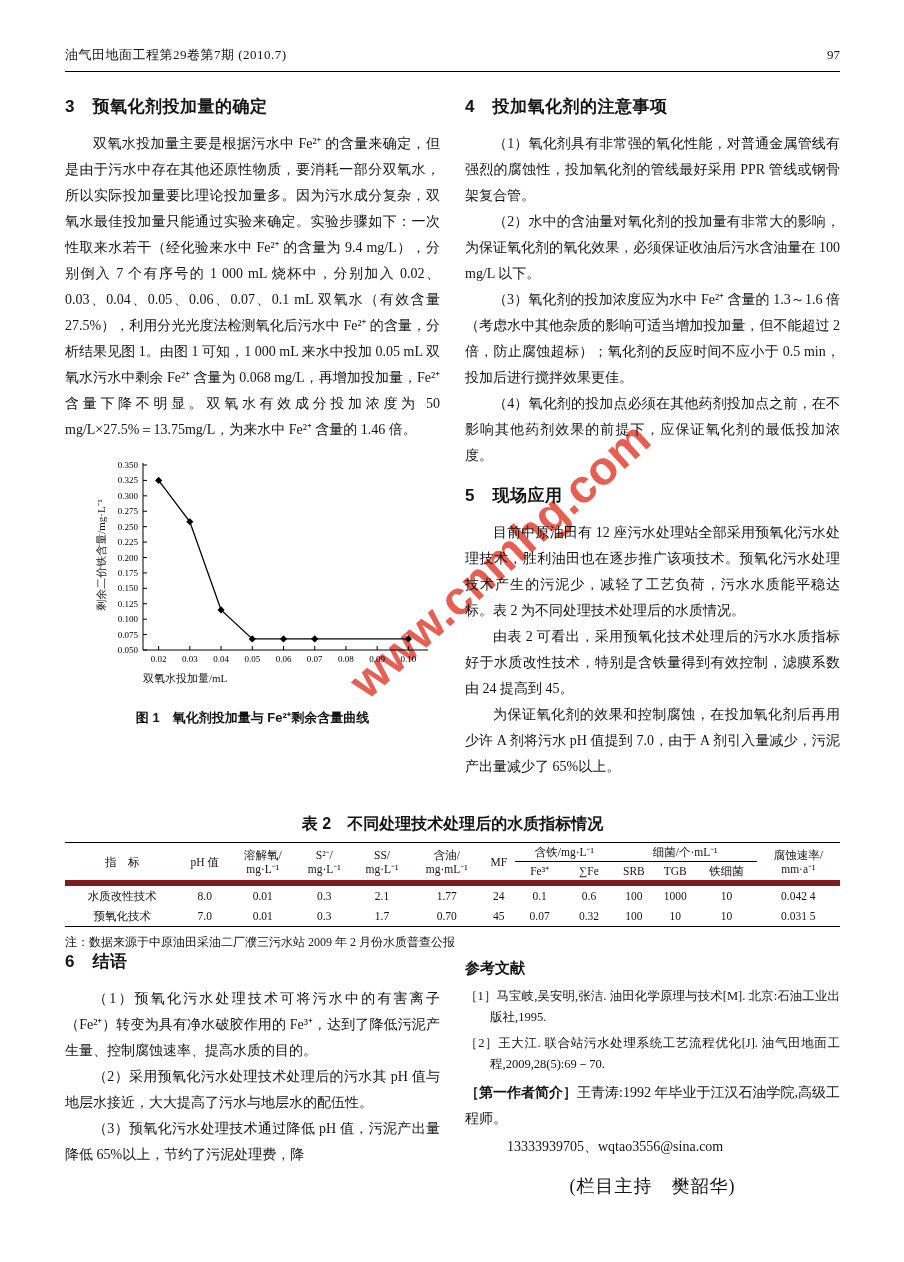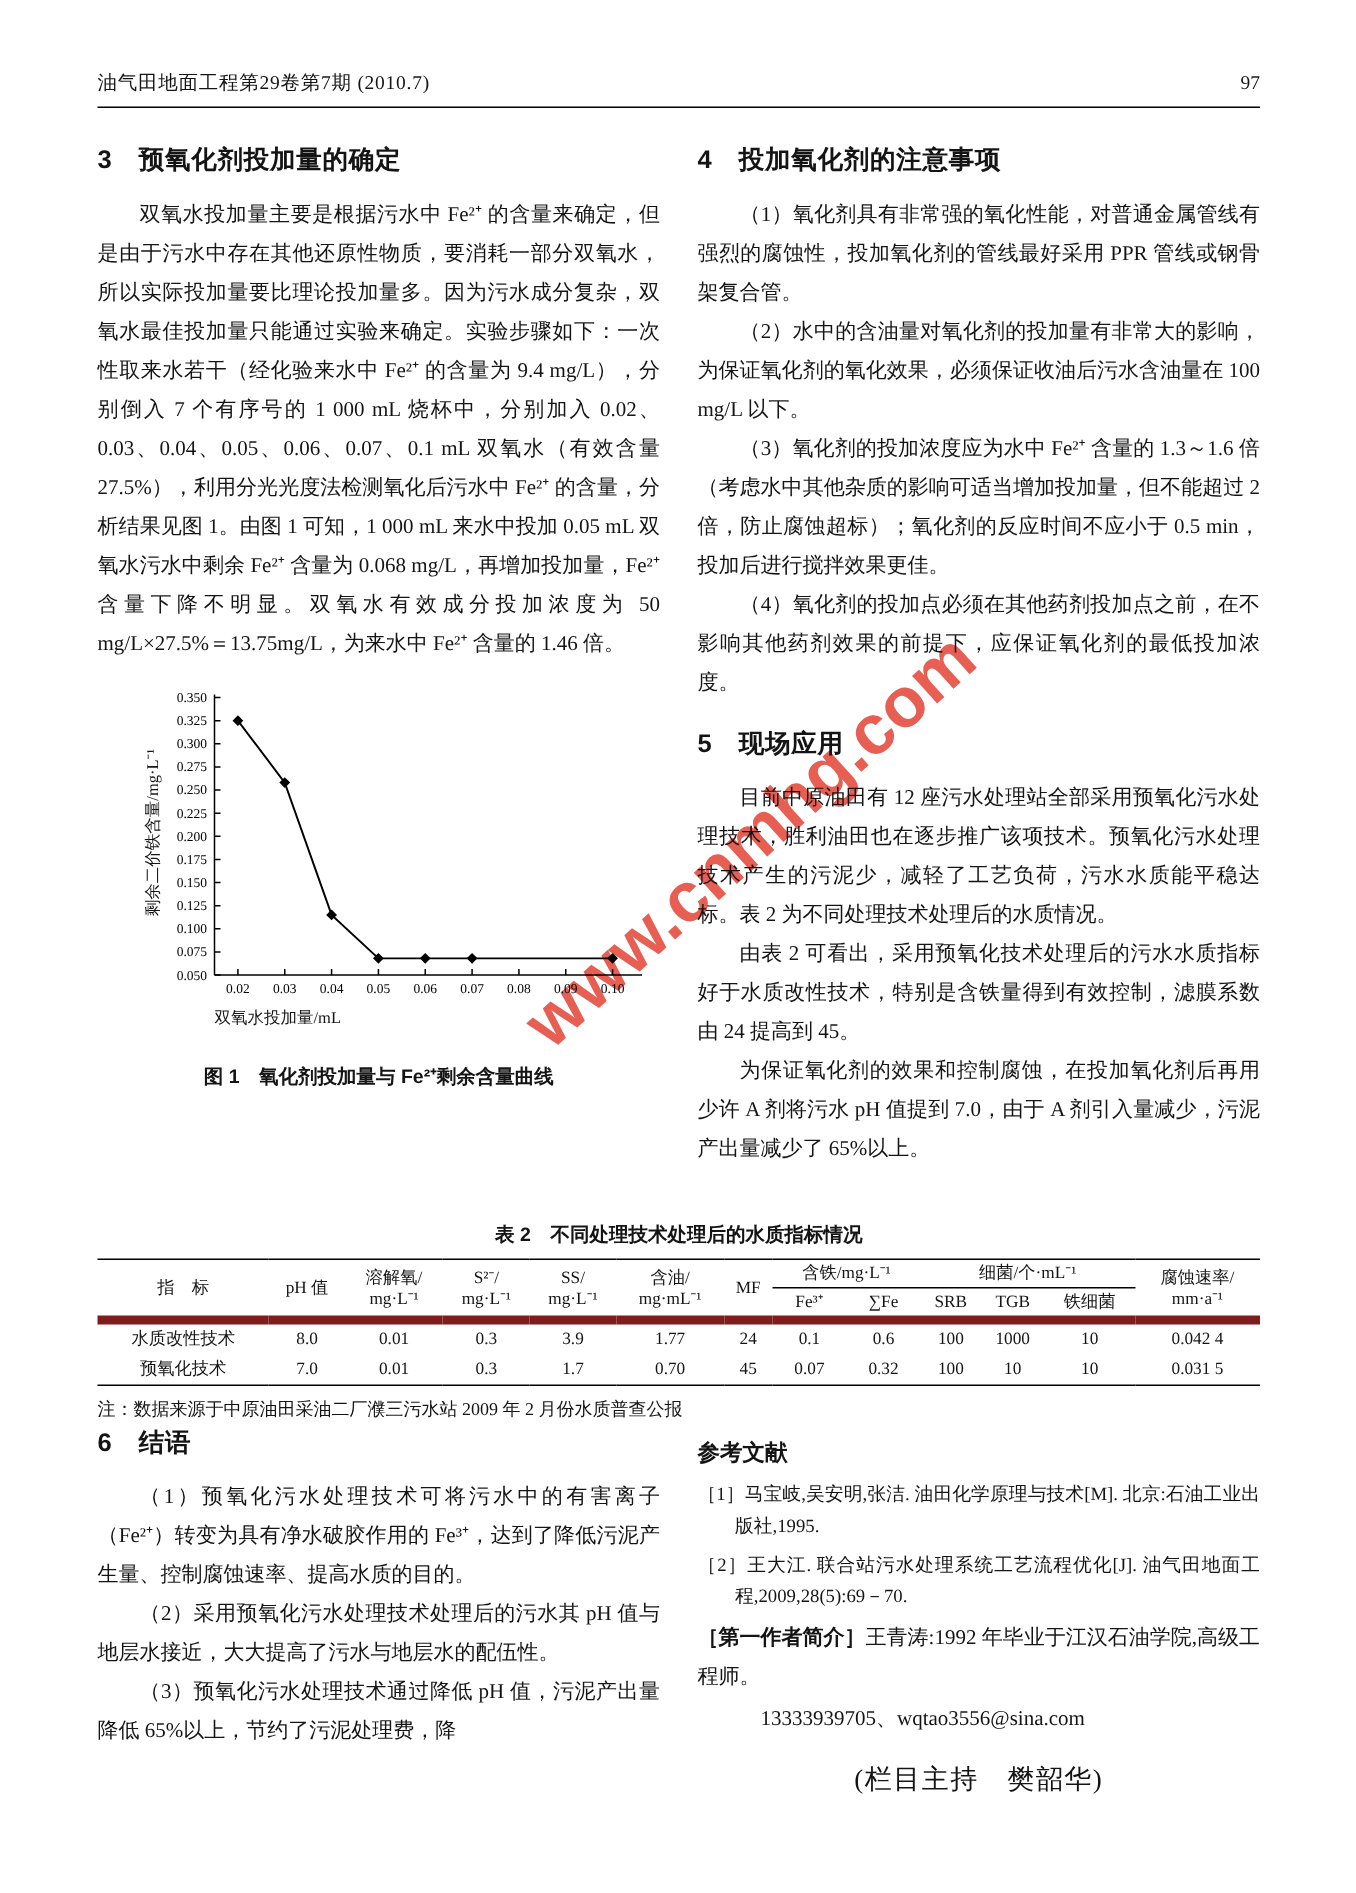--- a/index.html
+++ b/index.html
@@ -25,21 +25,21 @@
   
   .figure-wrap{position:relative;width:375px;height:245px;margin-top:12px;}
   .figure-wrap svg{position:absolute;left:0;top:0;}
   .chart-ylabel{position:absolute;left:-49px;top:92px;width:170px;text-align:center;
                 font-size:11px;transform:rotate(-90deg);}
   .chart-xlabel{position:absolute;left:78px;top:216px;width:265px;text-align:left;font-size:11px;}
   .fig-caption{font-family:"Liberation Sans", sans-serif;font-weight:bold;font-size:13px;
                text-align:center;margin-top:8px;}
   
   .table-block{position:absolute;left:65px;top:814px;width:775px;}
-  .tbl-caption{font-family:"Liberation Sans", sans-serif;font-weight:bold;font-size:13px;
+  .tbl-caption{font-family:"Liberation Sans", sans-serif;font-weight:bold;font-size:16px;
                text-align:center;margin-bottom:7px;}
   table.data{width:100%;border-collapse:collapse;font-size:11.5px;
              border-top:1.6px solid #000;border-bottom:1.6px solid #000;}
   table.data thead{border-bottom:6px solid #7f1d1d;}
   table.data th,table.data td{font-weight:normal;text-align:center;padding:2px 2px;
              white-space:pre-line;line-height:14px;}
   table.data th.group{border-bottom:.8px solid #000;}
   table.data tbody td{padding:3px 2px;}
   .tbl-note{font-size:12px;margin-top:7px;}
   
@@ -175,21 +175,21 @@
           <th>TGB</th>
           <th>铁细菌</th>
         </tr>
       </thead>
       <tbody>
           <tr>
             <td>水质改性技术</td>
             <td>8.0</td>
             <td>0.01</td>
             <td>0.3</td>
-            <td>3.9</td>
+            <td>2.1</td>
             <td>1.77</td>
             <td>24</td>
             <td>0.1</td>
             <td>0.6</td>
             <td>100</td>
             <td>1000</td>
             <td>10</td>
             <td>0.042 4</td>
           </tr>
           <tr>

